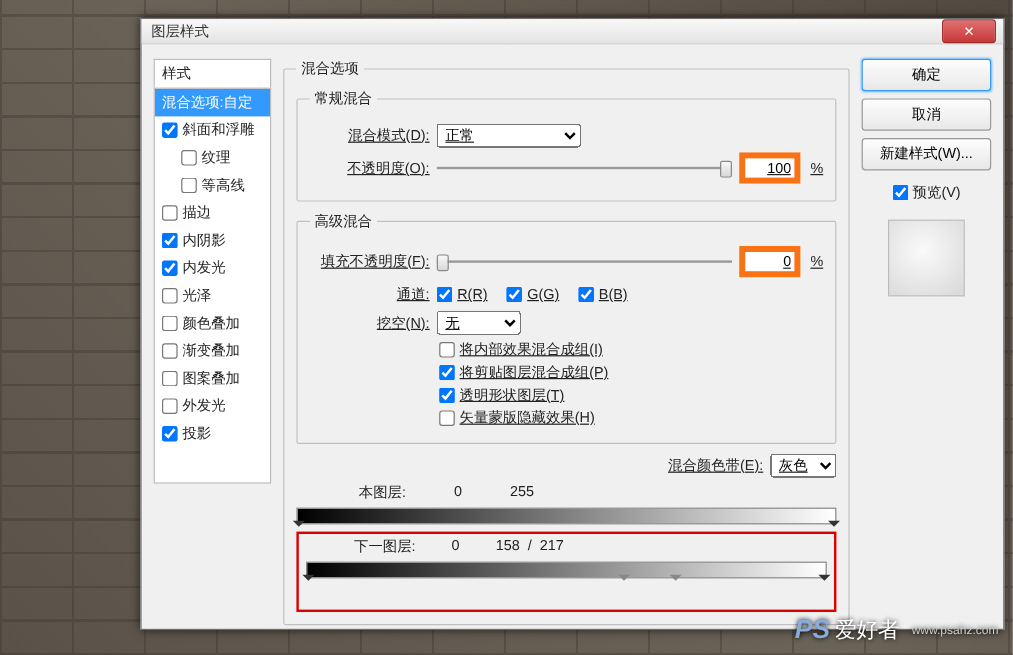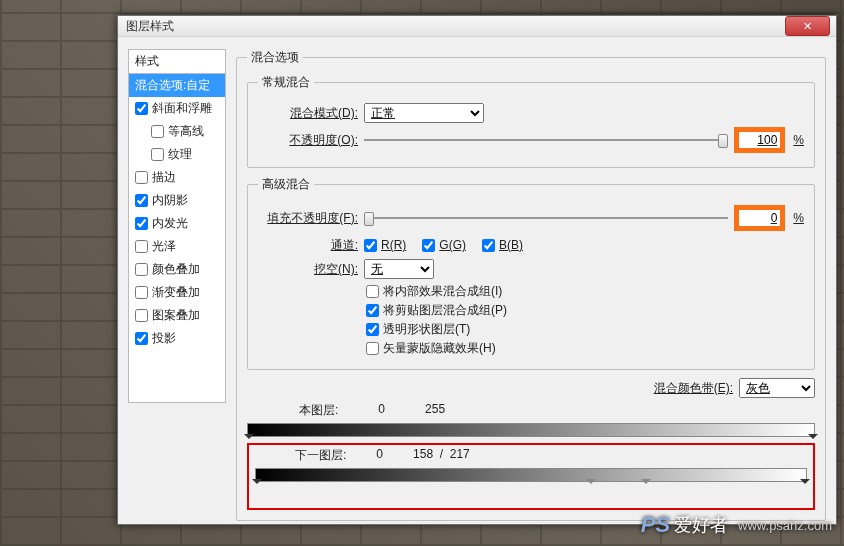--- a/index.html
+++ b/index.html
@@ -3,21 +3,21 @@
 <meta charset="utf-8">
 <style>
 * { box-sizing: border-box; margin: 0; padding: 0; font-family: "Microsoft YaHei", sans-serif; }
 body { width: 844px; height: 546px; background: linear-gradient(45deg, #5a5248, #6b6358, #524a40); position: relative; overflow: hidden; }
 .brick-bg { position: absolute; inset: 0; background-image:
   repeating-linear-gradient(0deg, #3a342c 0 2px, transparent 2px 28px),
   repeating-linear-gradient(90deg, #3a342c 0 2px, transparent 2px 60px);
   opacity: 0.35; }
 .watermark { position: absolute; right: 12px; bottom: 8px; color: #fff; font-size: 18px; text-shadow: 0 0 4px #000; display: flex; align-items: center; gap: 4px; }
 .watermark .ps { color: #8ad; font-weight: bold; font-size: 22px; font-style: italic; }
-.watermark .url { font-size: 13px; color: #ccc; margin-left: 6px; }
+.watermark .url { font-size: 10px; color: #ccc; margin-left: 6px; }
 
 .dialog { position: absolute; left: 117px; top: 15px; width: 720px; height: 510px; background: #f0f0f0; border: 1px solid #707070; box-shadow: 0 0 8px rgba(0,0,0,.7); display: flex; flex-direction: column; }
 .titlebar { height: 28px; background: linear-gradient(#f8f8f8, #e4e4e4); display: flex; align-items: center; padding: 0 0 0 8px; border-bottom: 1px solid #d0d0d0; }
 .titlebar .title { font-size: 12px; color: #333; flex: 1; font-family: Liberation Mono, monospace; }
 .close-btn { width: 45px; height: 20px; background: linear-gradient(#e07070, #c83838); border: 1px solid #a03030; border-radius: 3px; color: #fff; display: flex; align-items: center; justify-content: center; font-size: 11px; margin-right: 6px; cursor: pointer; }
 
 .body { flex: 1; display: flex; padding: 12px 10px; gap: 10px; font-size: 12px; color: #222; }
 
 .styles-panel { width: 98px; }
 .styles-header { border: 1px solid #bbb; border-bottom: none; background: #fff; padding: 3px 6px; }
@@ -32,21 +32,21 @@
 legend { padding: 0 4px; font-size: 12px; }
 .row { display: flex; align-items: center; margin: 4px 0; gap: 6px; min-height: 20px; text-decoration: underline; }
 .lbl { width: 100px; text-align: right; }
 select { font-size: 12px; padding: 1px 2px; }
 .slider { flex: 1; height: 18px; position: relative; }
 .slider-track { position: absolute; left: 0; right: 0; top: 8px; height: 2px; background: #999; }
 .slider-thumb { position: absolute; top: 3px; width: 10px; height: 14px; background: linear-gradient(#f8f8f8,#d8d8d8); border: 1px solid #888; border-radius: 2px; }
 input.num { width: 51px; font-size: 12px; text-align: right; border: 5px solid #f97316; padding: 1px 3px; background: #fff; }
 .pct { margin-left: 2px; }
 .chan { display: flex; align-items: center; gap: 4px; margin-right: 10px; }
-.chk-row { display: flex; align-items: center; gap: 4px; margin: 2px 0 2px 108px; }
+.chk-row { display: flex; align-items: center; gap: 4px; margin: 2px 0 2px 108px; text-decoration: underline; }
 
 .blend-if { }
 .gradient-bar { height: 14px; background: linear-gradient(to right, #000, #fff); border: 1px solid #888; margin: 4px 0 2px; position: relative; }
 .tri { position: absolute; bottom: -8px; width: 0; height: 0; border: 5px solid transparent; border-top-color: #333; }
 .tri.split-l { border-top-color: #888; }
 .redbox { border: 2px solid #d00; padding: 2px 6px 24px; margin-top: 6px; }
 .vals { display: flex; gap: 40px; margin-left: 52px; font-size: 12px; }
 
 .right { width: 108px; display: flex; flex-direction: column; gap: 6px; align-items: stretch; }
 .btn { background: linear-gradient(#fdfdfd,#e8e8e8); border: 1px solid #999; border-radius: 3px; padding: 4px 0; font-size: 12px; cursor: pointer; text-align: center; }
@@ -70,26 +70,26 @@
       <div class="styles-header">样式</div>
       <div class="styles-list">
         <div class="selected">混合选项:自定</div>
         <div id="styles-items">
             <label>
               <input type="checkbox" checked="" style="">
               <span>斜面和浮雕</span>
             </label>
             <label class="indent">
               <input type="checkbox" style="">
+              <span>纹理</span>
+            </label>
+            <label class="indent">
+              <input type="checkbox" style="">
               <span>等高线</span>
             </label>
-            <label class="indent">
-              <input type="checkbox" style="">
-              <span>纹理</span>
-            </label>
             <label>
               <input type="checkbox" style="">
               <span>描边</span>
             </label>
             <label>
               <input type="checkbox" checked="" style="">
               <span>内阴影</span>
             </label>
             <label>
               <input type="checkbox" checked="" style="">
@@ -103,20 +103,24 @@
               <input type="checkbox" style="">
               <span>颜色叠加</span>
             </label>
             <label>
               <input type="checkbox" style="">
               <span>渐变叠加</span>
             </label>
             <label>
               <input type="checkbox" style="">
               <span>图案叠加</span>
+            </label>
+            <label>
+              <input type="checkbox" style="">
+              <span>外发光</span>
             </label>
             <label>
               <input type="checkbox" checked="" style="">
               <span>投影</span>
             </label>
           </div>
       </div>
     </div>
 
     <div class="center">
@@ -188,21 +192,21 @@
             </div>
           <div class="chk-row">
               <input type="checkbox" style="">
               <span>矢量蒙版隐藏效果(H)</span>
             </div>
         </fieldset>
 
         <div class="blend-if" style="margin-top:8px">
           <div class="row" style="justify-content:flex-end; margin-left:40px;">
             <span>混合颜色带(E):</span>
-            <select style="width:76px">
+            <select style="width:55px">
               <option>灰色</option>
             </select>
           </div>
           <div class="vals">
             <span>本图层:</span>
             <span>0</span>
             <span>255</span>
           </div>
           <div class="gradient-bar">
             <div class="tri" style="left:-4px"></div>
@@ -221,20 +225,30 @@
               <div class="tri" style="left:-4px"></div>
               <div class="tri split-l" style="left:60%"></div>
               <div class="tri split-l" style="left:70%"></div>
               <div class="tri" style="right:-4px"></div>
             </div>
           </div>
         </div>
       </fieldset>
     </div>
 
+    <div class="right">
+      <button class="btn primary">确定</button>
+      <button class="btn">取消</button>
+      <button class="btn">新建样式(W)...</button>
+      <label class="preview-chk">
+        <input type="checkbox" checked="" style="">
+        <span>预览(V)</span>
+      </label>
+      <div class="preview-box"></div>
+    </div>
   </div>
 </div>
 
 <div class="watermark">
   <span class="ps">PS</span>
   <span>爱好者</span>
   <span class="url">www.psahz.com</span>
 </div>
 
 </body></html>

